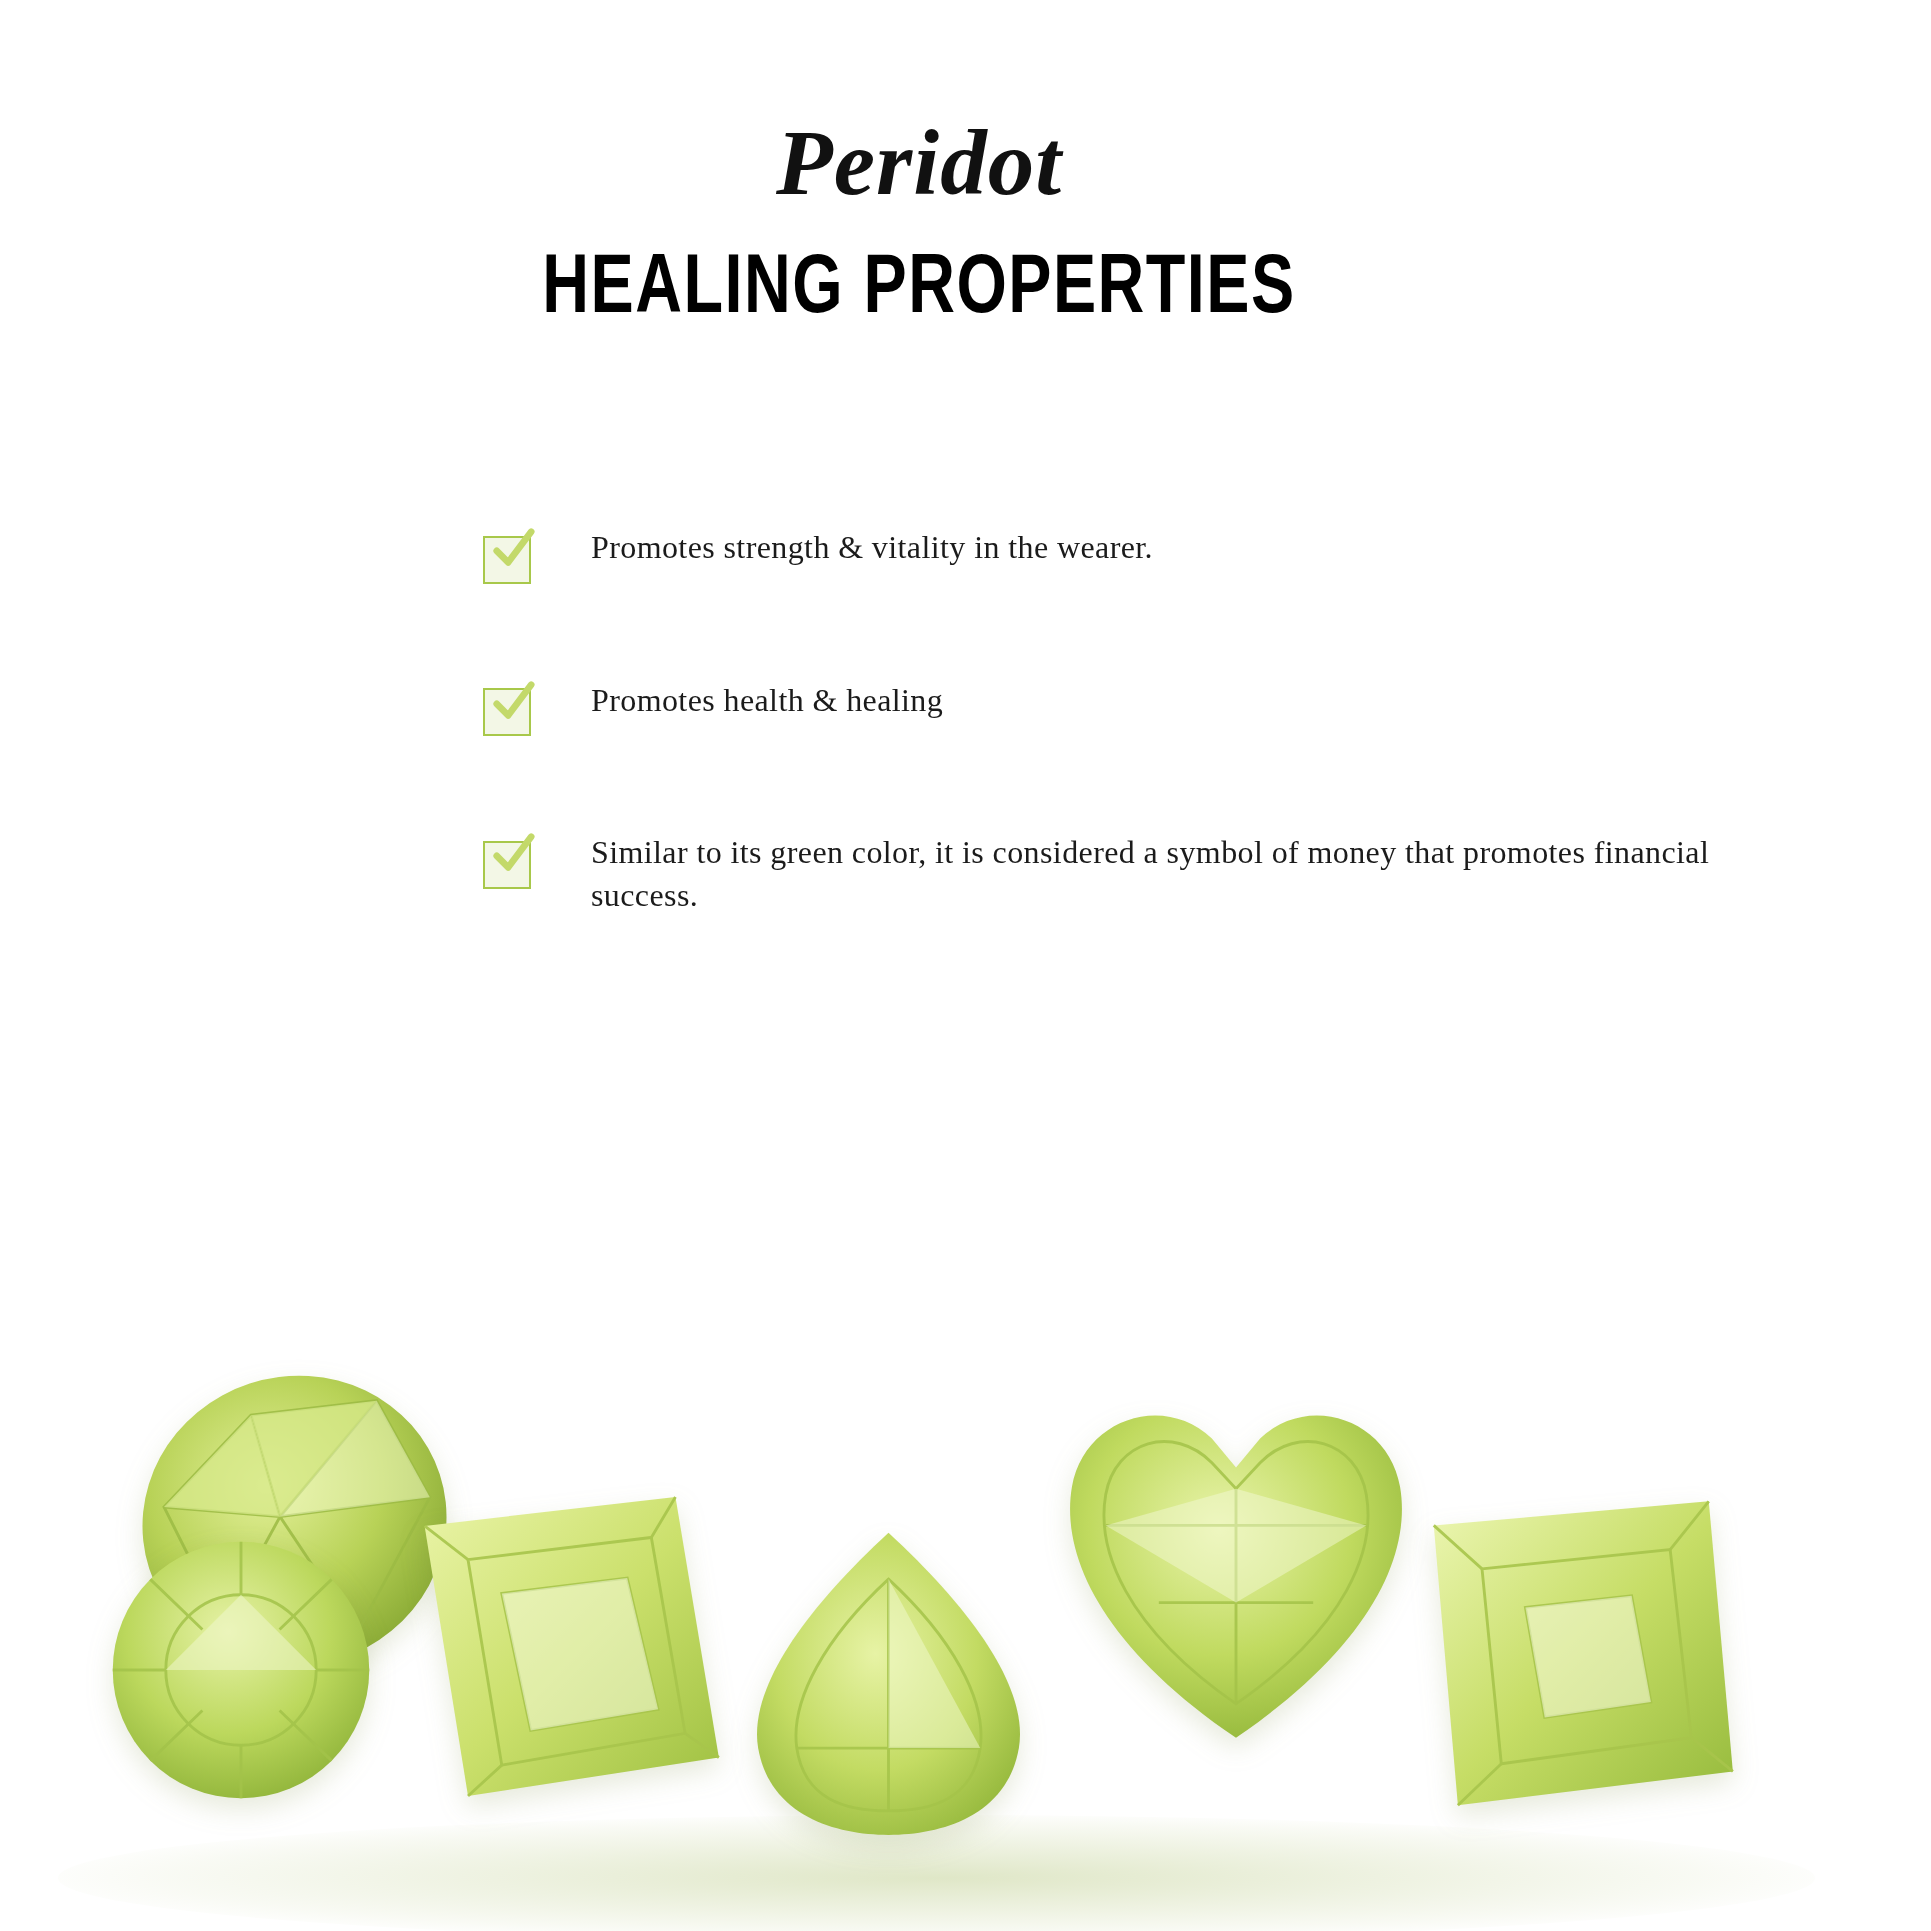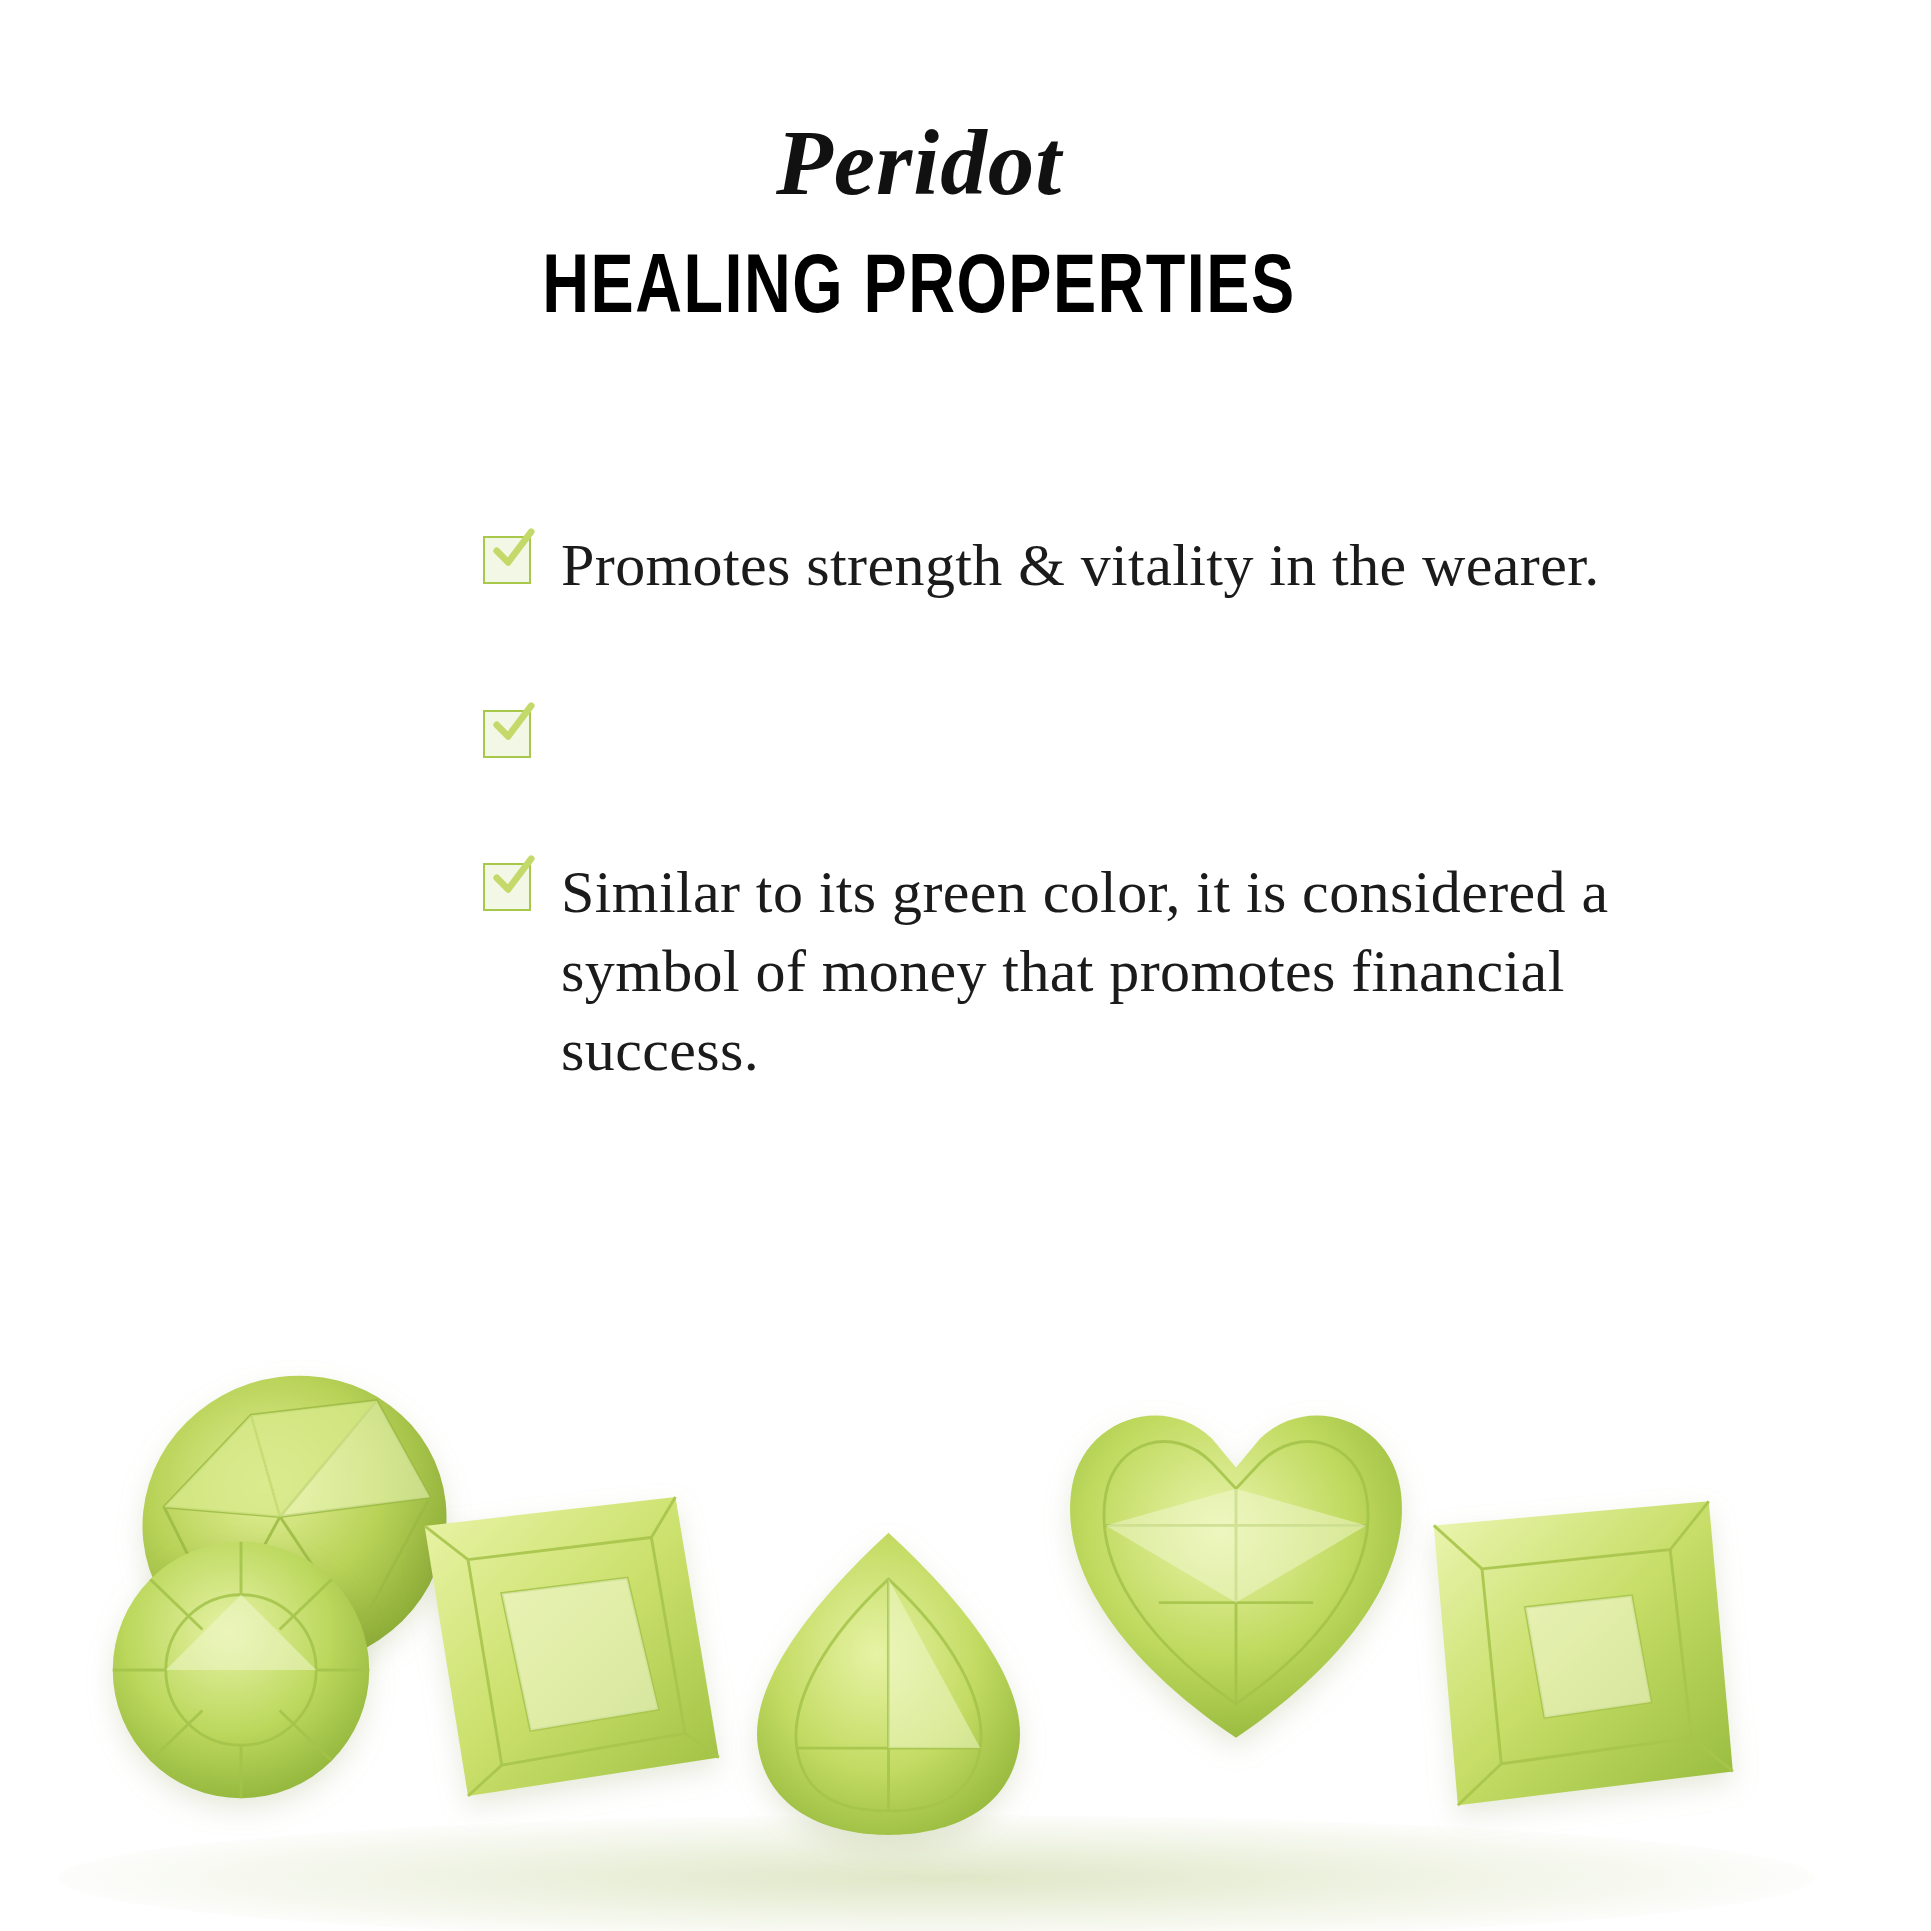--- a/index.html
+++ b/index.html
@@ -77,23 +77,23 @@
     margin-top: 9.7px;
   }
   .check-box .tick {
     position: absolute;
     left: 5.8px;
     top: -11.6px;
     width: 44px;
     height: 44px;
   }
   .item-text {
-    margin-left: 30px;
+    margin-left: 60px;
     font-family: "Liberation Serif", serif;
-    font-size: 60px;
+    font-size: 32px;
     line-height: 1.32;
     color: #1b1b1b;
     letter-spacing: 0.4px;
     max-width: 1207px;
   }
 
   
   .gem-strip {
     position: absolute;
     left: 0;
@@ -133,20 +133,21 @@
       <span class="item-text">Promotes strength &amp; vitality in the wearer.</span>
     </li>
 
 
     <li class="list-item">
       <span class="check-box">
         <svg class="tick" viewBox="0 0 46 46">
           <path d="M6 26 L18 38 L42 6" fill="none" stroke="#c3d96a" stroke-width="7" stroke-linecap="round" stroke-linejoin="round"></path>
         </svg>
       </span>
+      <span class="item-text">Promotes health &amp; healing</span>
     </li>
 
 
     <li class="list-item">
       <span class="check-box">
         <svg class="tick" viewBox="0 0 46 46">
           <path d="M6 26 L18 38 L42 6" fill="none" stroke="#c3d96a" stroke-width="7" stroke-linecap="round" stroke-linejoin="round"></path>
         </svg>
       </span>
       <span class="item-text">Similar to its green color, it is considered a symbol of money that promotes financial success.</span>

